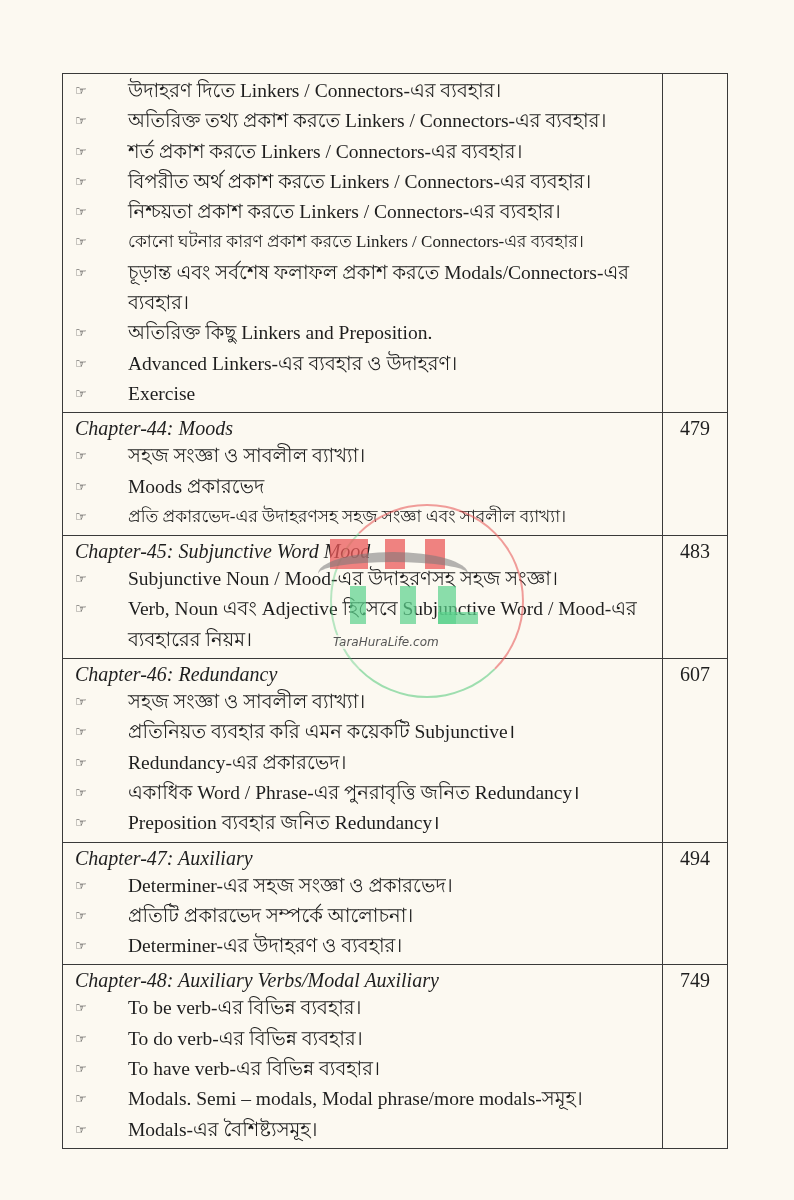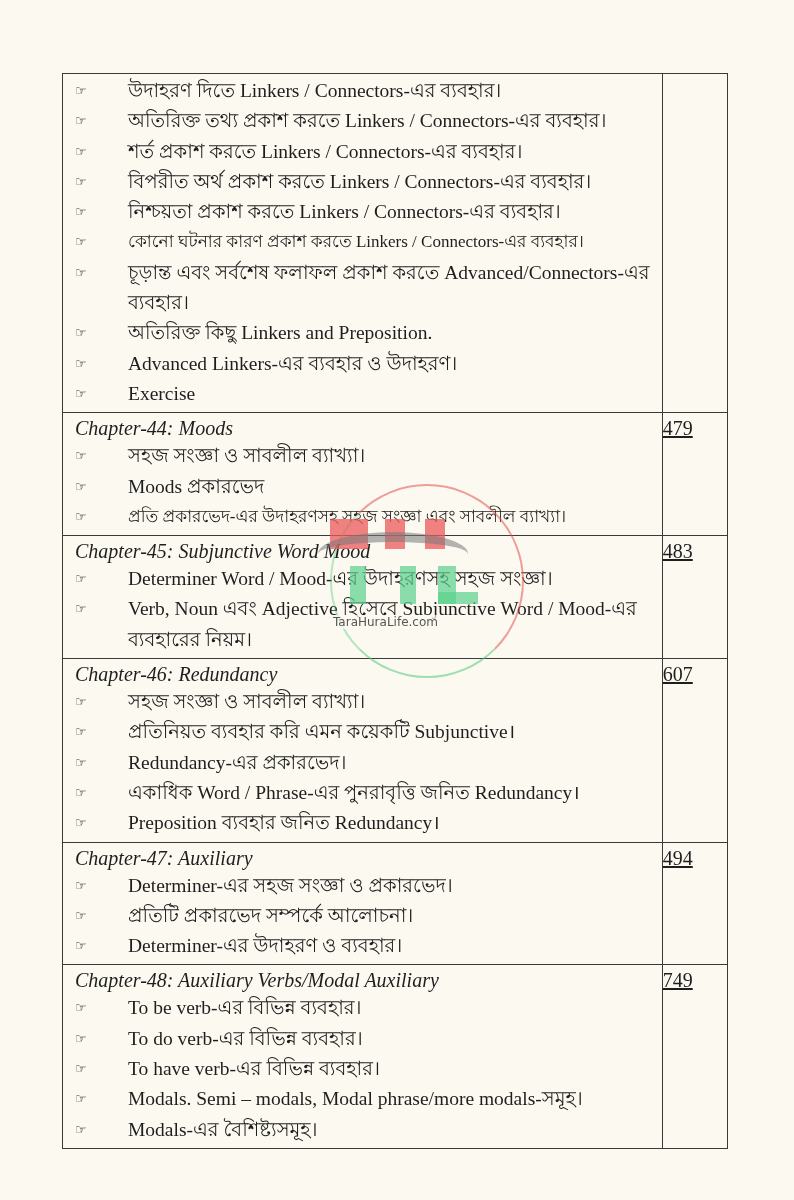--- a/index.html
+++ b/index.html
@@ -18,40 +18,41 @@
     position:absolute; left:62px; top:73px;
     width:666px;
     border-collapse:collapse;
   }
   table.toc td {
     border:1.4px solid #3a3a3a;
     vertical-align:top;
     padding:0;
   }
   td.content { width:592px; padding:2px 6px 3px 12px !important; }
-  td.page { width:72px; text-align:left; font-size:20px; padding-top:4px !important;text-decoration:underline; }
+  td.page { width:72px; text-align:center; font-size:20px; padding-top:4px !important; }
   .chapter-title {
     font-weight:normal; font-style:italic; font-size:20px;
     line-height:26px; margin-left:0;
   }
   .item {
     display:flex; align-items:flex-start;
     font-size:19.5px; line-height:30.3px;
     white-space:nowrap;
   }
   .item.small { font-size:17px; }
   .item.wrap { white-space:normal; }
   .item .hand {
     flex:0 0 auto; width:26px; font-size:13px; color:#333;
     font-family:"DejaVu Sans", sans-serif; line-height:30px;
   }
   .item .txt { flex:1 1 auto;margin-left:27px; }
   .watermark {
-    position:absolute; left:300px; top:484px; width:200px; height:190px;
+    position:absolute; left:300px; top:504px; width:200px; height:190px;
     pointer-events:none;
+    font-style:italic;
   }
   .wm-circle {
     position:absolute; left:30px; top:0; width:190px; height:190px;
     border-radius:50%;
     border:2px solid rgba(230,80,80,0.55);
     border-bottom-color:rgba(80,200,120,0.55);
     border-left-color:rgba(80,200,120,0.4);
   }
   .wm-text {
     position:absolute; left:33px; top:131px; font-size:12px;
@@ -94,21 +95,21 @@
         <div class="item">
             <span class="hand">☞</span>
             <span class="txt">নিশ্চয়তা প্রকাশ করতে Linkers / Connectors-এর ব্যবহার।</span>
           </div>
         <div class="item small">
             <span class="hand">☞</span>
             <span class="txt">কোনো ঘটনার কারণ প্রকাশ করতে Linkers / Connectors-এর ব্যবহার।</span>
           </div>
         <div class="item wrap">
             <span class="hand">☞</span>
-            <span class="txt">চূড়ান্ত এবং সর্বশেষ ফলাফল প্রকাশ করতে Advanced/Connectors-এর ব্যবহার।</span>
+            <span class="txt">চূড়ান্ত এবং সর্বশেষ ফলাফল প্রকাশ করতে Modals/Connectors-এর ব্যবহার।</span>
           </div>
         <div class="item">
             <span class="hand">☞</span>
             <span class="txt">অতিরিক্ত কিছু Linkers and Preposition.</span>
           </div>
         <div class="item">
             <span class="hand">☞</span>
             <span class="txt">Advanced Linkers-এর ব্যবহার ও উদাহরণ।</span>
           </div>
         <div class="item">
@@ -136,21 +137,21 @@
           </div>
       </td>
       <td class="page">479</td>
     </tr>
 
     <tr>
       <td class="content">
         <div class="chapter-title">Chapter-45: Subjunctive Word Mood</div>
         <div class="item">
             <span class="hand">☞</span>
-            <span class="txt">Determiner Word / Mood-এর উদাহরণসহ সহজ সংজ্ঞা।</span>
+            <span class="txt">Subjunctive Noun / Mood-এর উদাহরণসহ সহজ সংজ্ঞা।</span>
           </div>
         <div class="item wrap">
             <span class="hand">☞</span>
             <span class="txt">Verb, Noun এবং Adjective হিসেবে Subjunctive Word / Mood-এর ব্যবহারের নিয়ম।</span>
           </div>
       </td>
       <td class="page">483</td>
     </tr>
 
     <tr>

